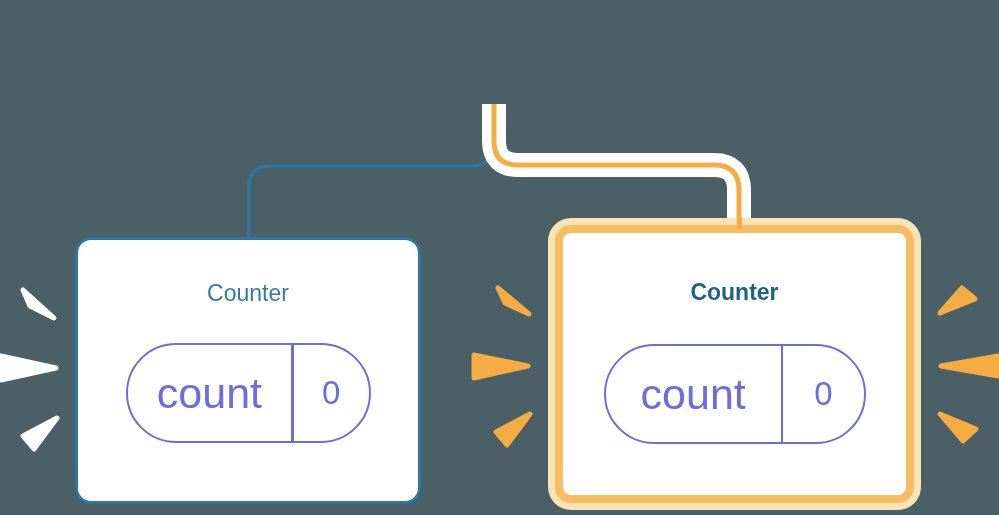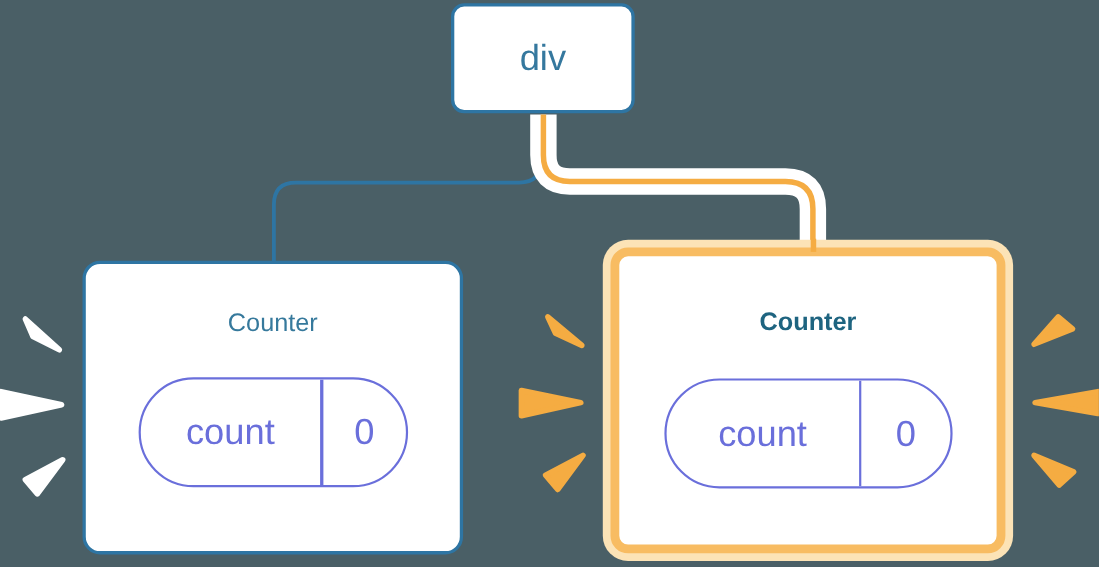--- a/index.html
+++ b/index.html
@@ -41,21 +41,21 @@
   .card-title{font-size:23px;color:var(--teal-text);font-weight:500;margin-top:40px;}
   .card-right .card-title{color:var(--teal-text-bold);font-weight:700;margin-top:46px;}
 
   .state-pill{
     display:flex;align-items:stretch;height:100px;margin-top:36px;
     border:2.5px solid var(--purple);border-radius:50px;overflow:hidden;
   }
   .card-left .state-pill{width:245px;}
   .card-right .state-pill{width:262px;margin-top:38px;}
   .pill-key{width:68%;display:flex;align-items:center;justify-content:center;
-    font-size:33px;color:var(--purple);}
+    font-size:43px;color:var(--purple);}
   .pill-divider{width:2.5px;background:var(--purple);}
   .pill-value{flex:1;display:flex;align-items:center;justify-content:center;
     font-size:33px;color:var(--purple);}
 
   .connector-tail{position:absolute;left:737px;top:217px;width:5px;height:12px;
     background:var(--orange);z-index:3;}
 </style>
 </head>
 <body>
 
@@ -81,23 +81,20 @@
       <polygon class="spark-orange" points="496,432 507,445 530,414"></polygon>
     </g>
 
     <g>
       <polygon class="spark-orange" points="962,288 975,299 940,313"></polygon>
       <polygon class="spark-orange" points="998,356 998,376 941,366"></polygon>
       <polygon class="spark-orange" points="963,441 976,429 940,414"></polygon>
     </g>
   </svg>
 
-  <div class="node-box root-node">
-    <span class="root-label">div</span>
-  </div>
 
   <div class="node-box counter-card card-left">
     <div class="card-title">Counter</div>
     <div class="state-pill">
       <div class="pill-key">count</div>
       <div class="pill-divider"></div>
       <div class="pill-value">0</div>
     </div>
   </div>
 

